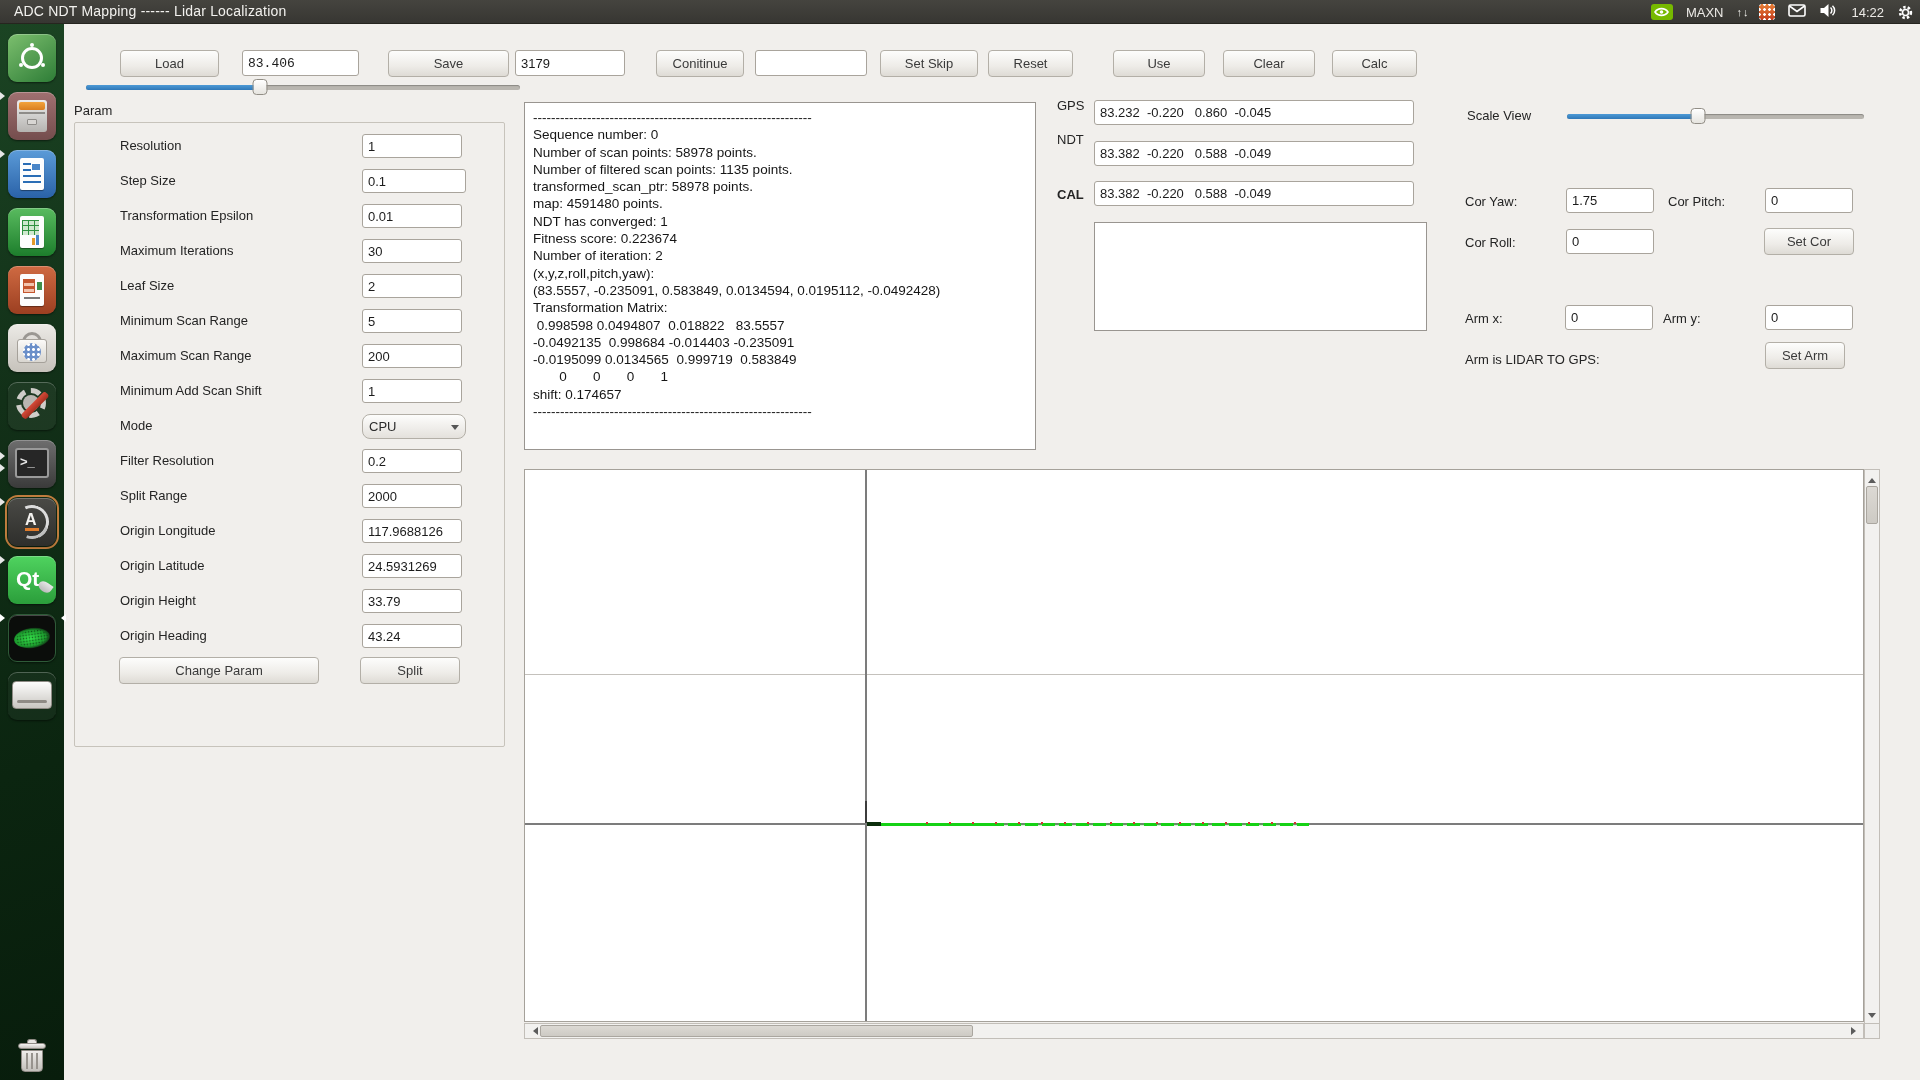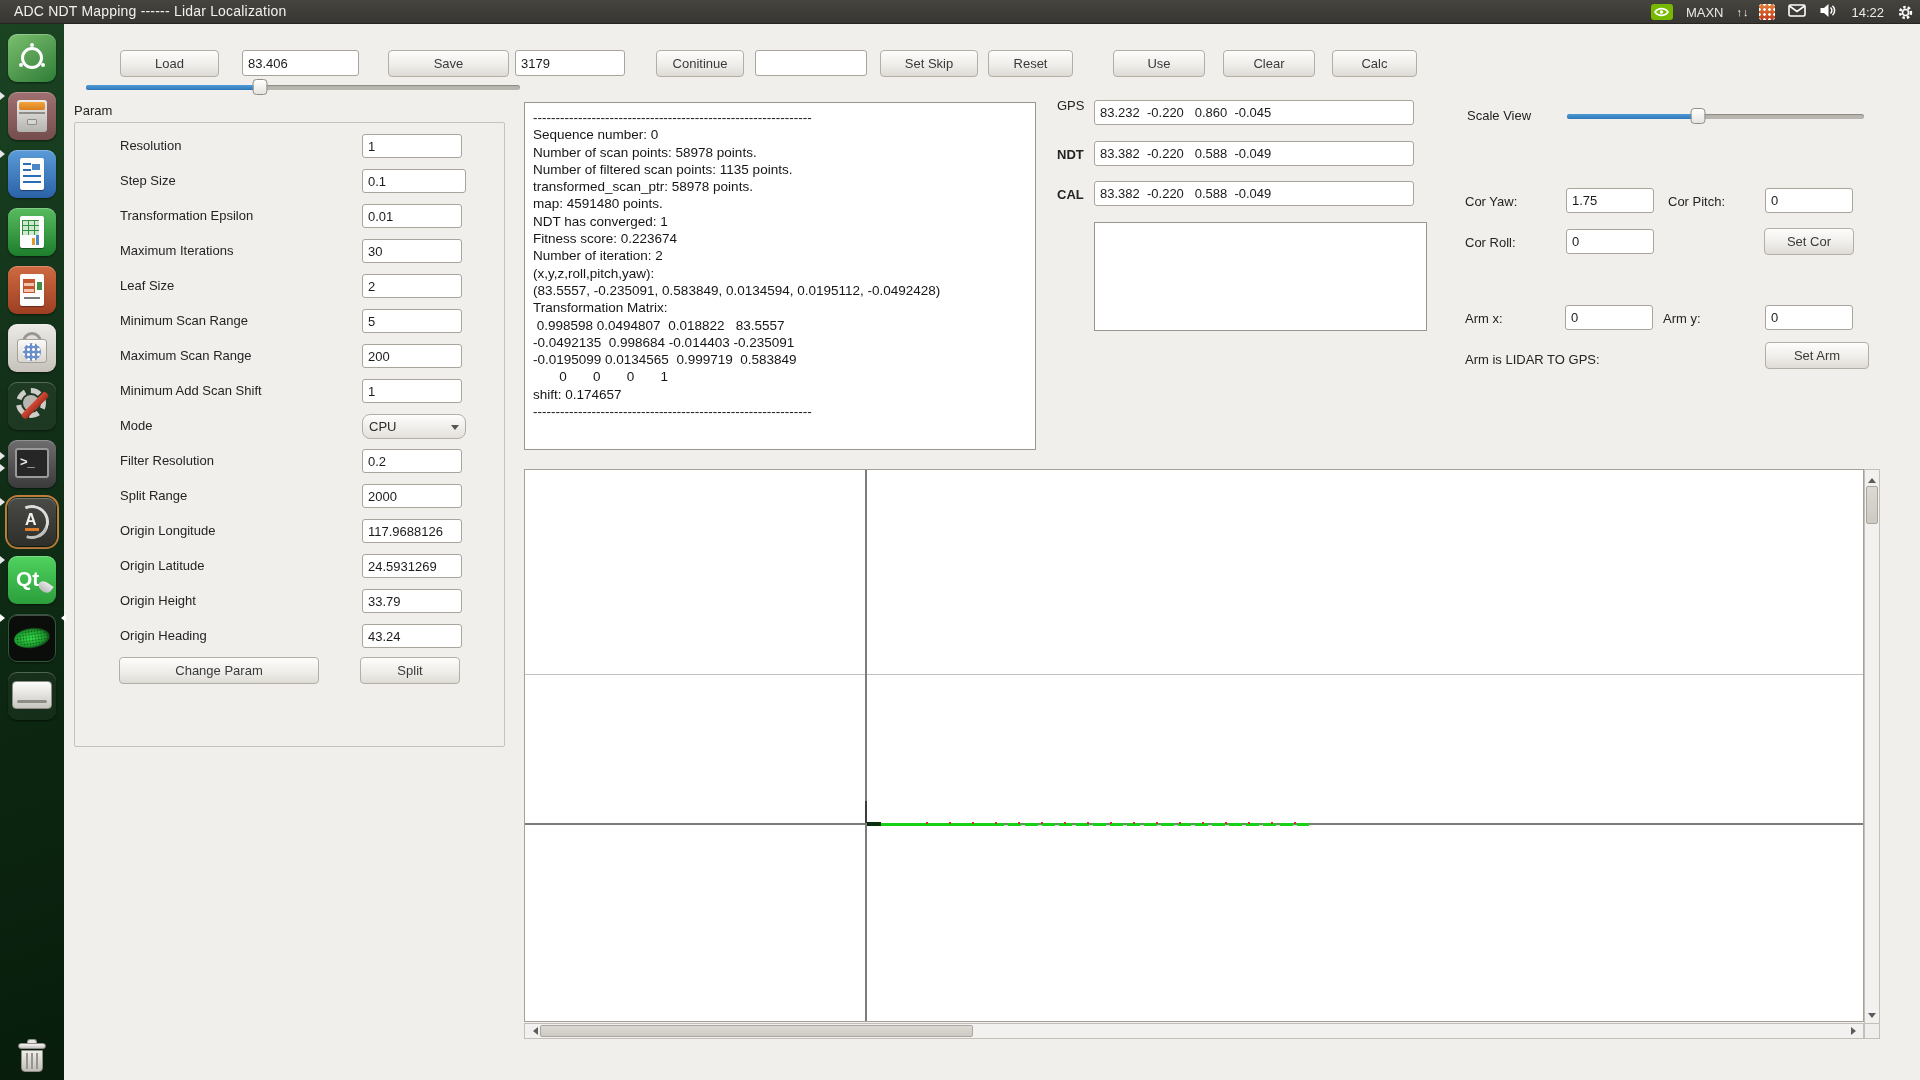--- a/index.html
+++ b/index.html
@@ -212,21 +212,21 @@
       <div style="position:absolute;left:23px;top:18px;width:1.5px;height:16px;background:#97938d"></div>
       <div style="position:absolute;left:28px;top:18px;width:1.5px;height:16px;background:#97938d"></div>
     </div>
   </div>
 
   <div class="window">
 
     <div class="grip"></div>
 
     <button class="btn" style="left:56px;top:26px;width:99px">Load</button>
-    <input class="field" style="left: 178px; top: 26px; width: 117px;" value="83.406">
+    <input class="field" style="left: 178px; top: 26px; width: 117px; font-family: Liberation Mono, monospace;" value="83.406">
     <button class="btn" style="left:324px;top:26px;width:121px">Save</button>
     <input class="field" style="left: 451px; top: 26px; width: 110px;" value="3179">
     <button class="btn" style="left:592px;top:26px;width:88px">Conitinue</button>
     <input class="field" style="left: 691px; top: 26px; width: 112px;" value="">
     <button class="btn" style="left:816px;top:26px;width:98px">Set Skip</button>
     <button class="btn" style="left:924px;top:26px;width:85px">Reset</button>
     <button class="btn" style="left:1049px;top:26px;width:92px">Use</button>
     <button class="btn" style="left:1159px;top:26px;width:92px">Clear</button>
     <button class="btn" style="left:1268px;top:26px;width:85px">Calc</button>
 
@@ -293,21 +293,21 @@
  0.998598 0.0494807  0.018822   83.5557
 -0.0492135  0.998684 -0.014403 -0.235091
 -0.0195099 0.0134565  0.999719  0.583849
        0       0       0       1
 shift: 0.174657
 --------------------------------------------------------------</div>
     </div>
 
     <div class="lbl" style="left:993px;top:74px;font-weight:normal">GPS</div>
     <input class="field" style="left: 1030px; top: 76px; width: 320px; height: 25px; white-space: pre;" value="83.232  -0.220   0.860  -0.045">
-    <div class="lbl" style="left:993px;top:123px;font-weight:bold">NDT</div>
+    <div class="lbl" style="left:993px;top:108px;font-weight:normal">NDT</div>
     <input class="field" style="left: 1030px; top: 117px; width: 320px; height: 25px;" value="83.382  -0.220   0.588  -0.049">
     <div class="lbl" style="left:993px;top:163px;font-weight:bold">CAL</div>
     <input class="field" style="left: 1030px; top: 157px; width: 320px; height: 25px;" value="83.382  -0.220   0.588  -0.049">
 
     <div class="txtbox" style="left:1030px;top:198px;width:333px;height:109px"></div>
 
 
     <div class="lbl" style="left:1403px;top:84px">Scale View</div>
     <div class="groove" style="left:1503px;top:90px;width:297px">
       <div class="groove-fill" style="width: 44%;"></div>
@@ -322,21 +322,21 @@
     <div class="lbl" style="left:1401px;top:211px">Cor Roll:</div>
     <input class="field" style="left: 1502px; top: 205px; width: 88px; height: 25px;" value="0">
     <button class="btn" style="left:1700px;top:204px;width:90px">Set Cor</button>
 
     <div class="lbl" style="left:1401px;top:287px">Arm x:</div>
     <input class="field" style="left: 1501px; top: 281px; width: 88px; height: 25px;" value="0">
     <div class="lbl" style="left:1599px;top:287px">Arm y:</div>
     <input class="field" style="left: 1701px; top: 281px; width: 88px; height: 25px;" value="0">
 
     <div class="lbl" style="left:1401px;top:328px">Arm is LIDAR TO GPS:</div>
-    <button class="btn" style="left:1701px;top:318px;width:104px">Set Arm</button>
+    <button class="btn" style="left:1701px;top:318px;width:80px">Set Arm</button>
 
     <div style="position:absolute;left:460px;top:445px;width:1340px;height:553px;background:#fff;border:1px solid #a5a19a">
       <div style="position:absolute;left:0;top:204px;width:100%;height:1px;background:#c4c1bc"></div>
       <div style="position:absolute;left:340px;top:0;width:2px;height:100%;background:#7c7c7c"></div>
       <div style="position:absolute;left:340px;top:331px;width:2px;height:23px;background:#3c3c3c"></div>
       <div style="position:absolute;left:0;top:353px;width:100%;height:2px;background:#7c7c7c"></div>
 
       <div style="position:absolute;left:342px;top:352px;width:14px;height:4px;background:#0c2e0c"></div>
       <div style="position:absolute;left:356px;top:352.5px;width:110px;height:3px;background:#15d215"></div>
       <div style="position:absolute;left:466px;top:352.5px;width:318px;height:3px;background:repeating-linear-gradient(90deg,#15d215 0 13px, rgba(21,210,21,.2) 13px 17px)"></div>

